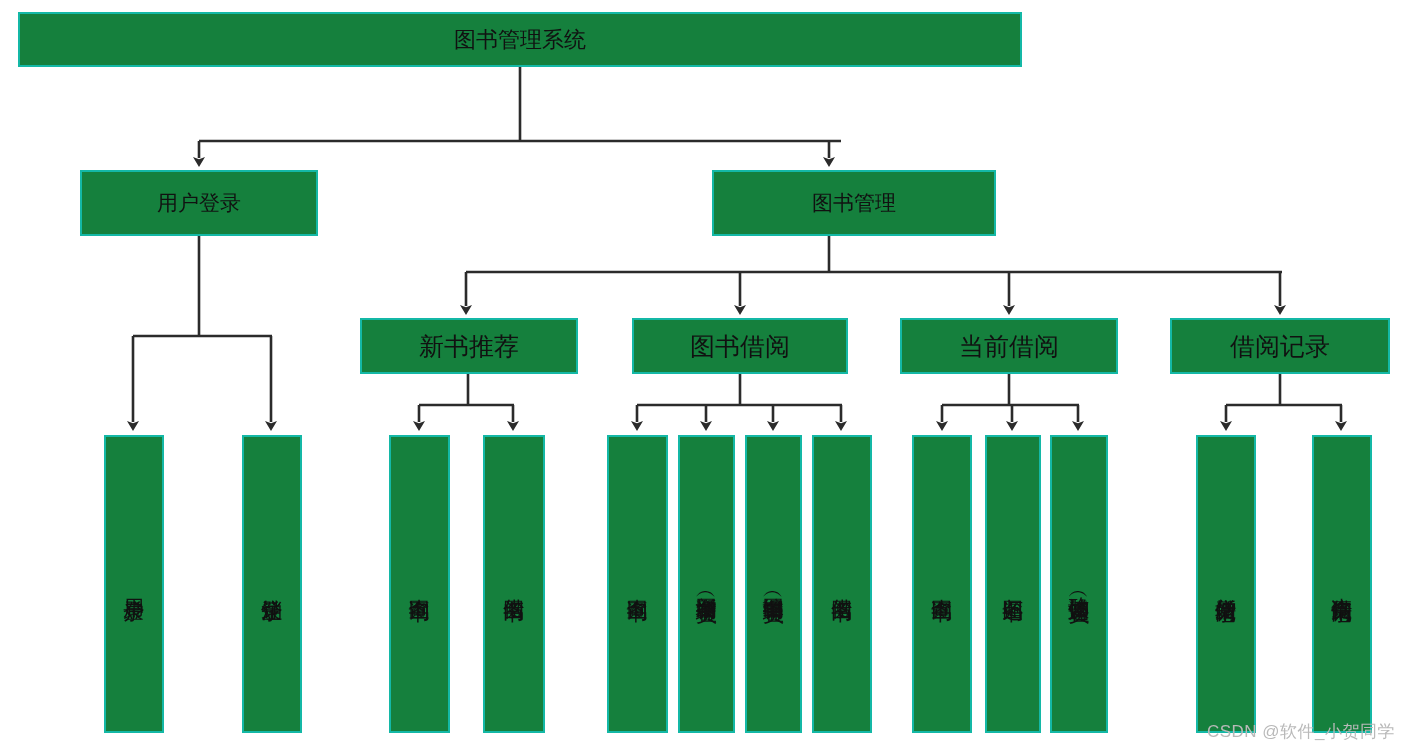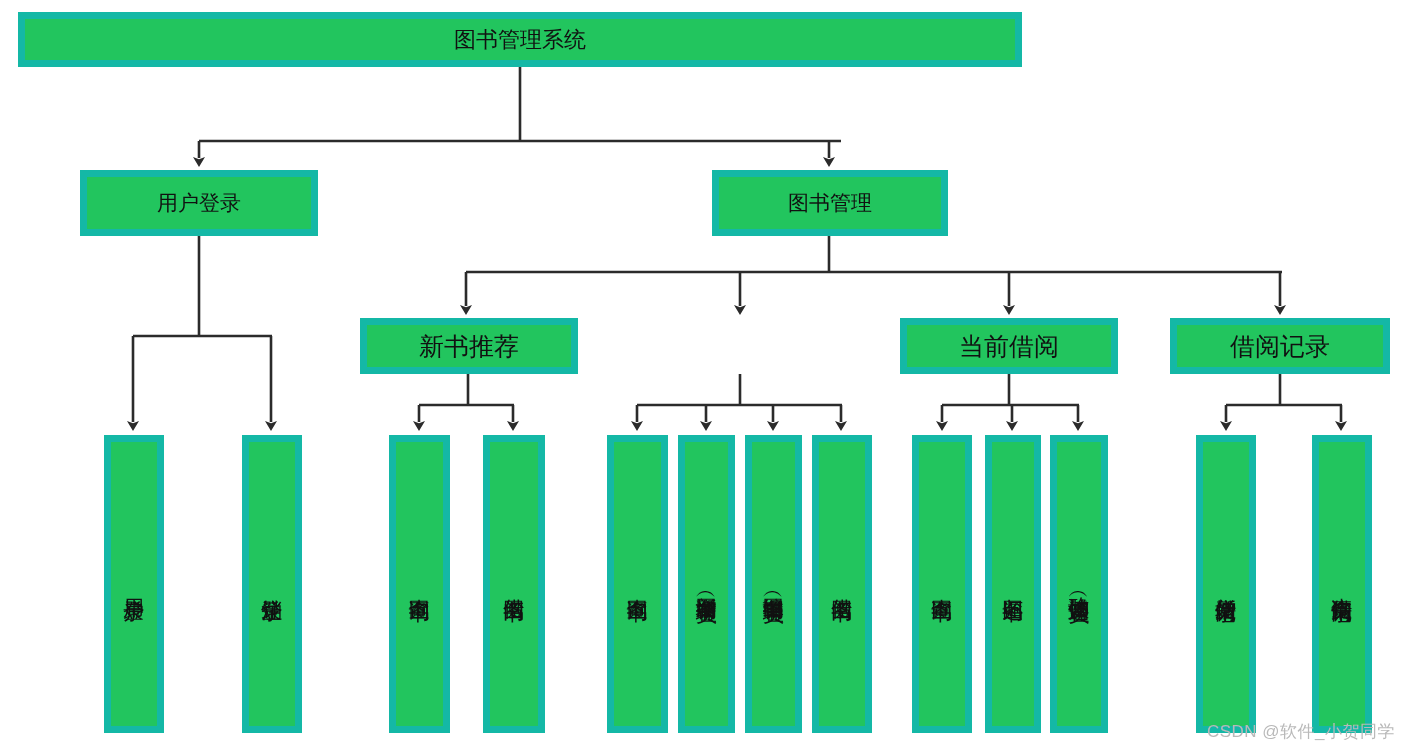--- a/index.html
+++ b/index.html
@@ -9,22 +9,22 @@
     background:#ffffff;
     font-family:"Liberation Sans","DejaVu Sans",sans-serif;
     overflow:hidden;
   }
   #canvas{position:relative;width:1405px;height:747px;}
   svg#wires{position:absolute;left:0;top:0;width:1405px;height:747px;pointer-events:none;}
 
   .node{
     position:absolute;
     box-sizing:border-box;
-    background:#22c55e;
-    border:7px solid #14b8a6;
+    background:#15803d;
+    border:2px solid #14b8a6;
     display:flex;
     align-items:center;
     justify-content:center;
     color:#111111;
     z-index:2;
   }
   .node.root{font-size:22px;}
   .node.lvl2{font-size:21px;}
   .node.lvl3{font-size:25px;}
 
@@ -110,26 +110,29 @@
     </g>
   </svg>
 
   <div class="node root" style="left:18px;top:12px;width:1004px;height:55px;">
     <span>图书管理系统</span>
   </div>
 
   <div class="node lvl2" style="left:80px;top:170px;width:238px;height:66px;">
     <span>用户登录</span>
   </div>
-  <div class="node lvl2" style="left:712px;top:170px;width:236px;height:66px;">
+  <div class="node lvl2" style="left:712px;top:170px;width:284px;height:66px;">
     <span>图书管理</span>
   </div>
 
   <div class="node lvl3" style="left:360px;top:318px;width:218px;height:56px;">
     <span>新书推荐</span>
+  </div>
+  <div class="node lvl3" style="left:632px;top:318px;width:216px;height:56px;">
+    <span>图书借阅</span>
   </div>
   <div class="node lvl3" style="left:900px;top:318px;width:218px;height:56px;">
     <span>当前借阅</span>
   </div>
   <div class="node lvl3" style="left:1170px;top:318px;width:220px;height:56px;align-items:center;">
     <span>借阅记录</span>
   </div>
 
   <div class="node leaf" style="left:104px;top:435px;width:60px;height:298px;">
     <span class="vtext">用户登录</span>

